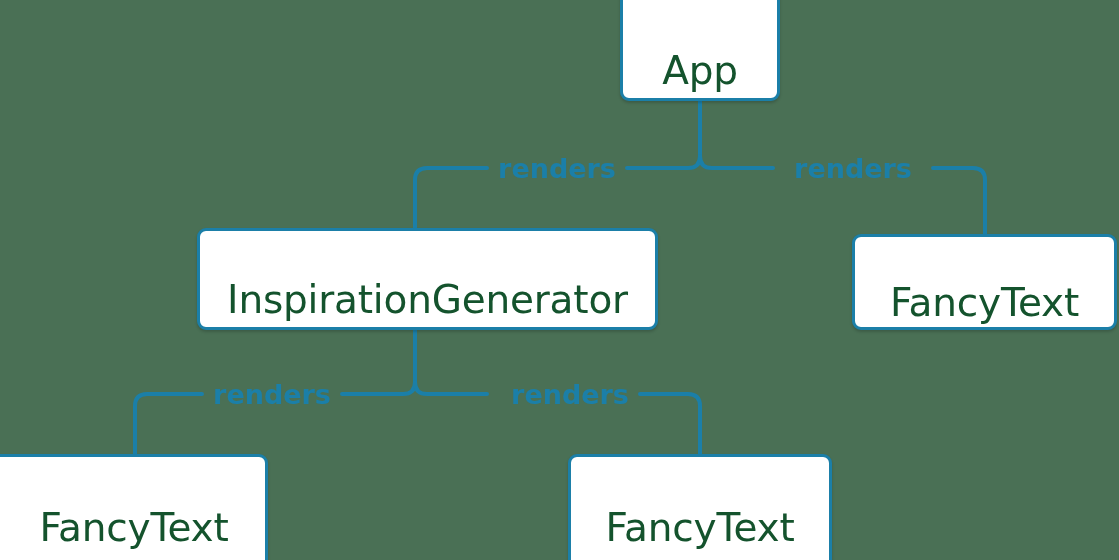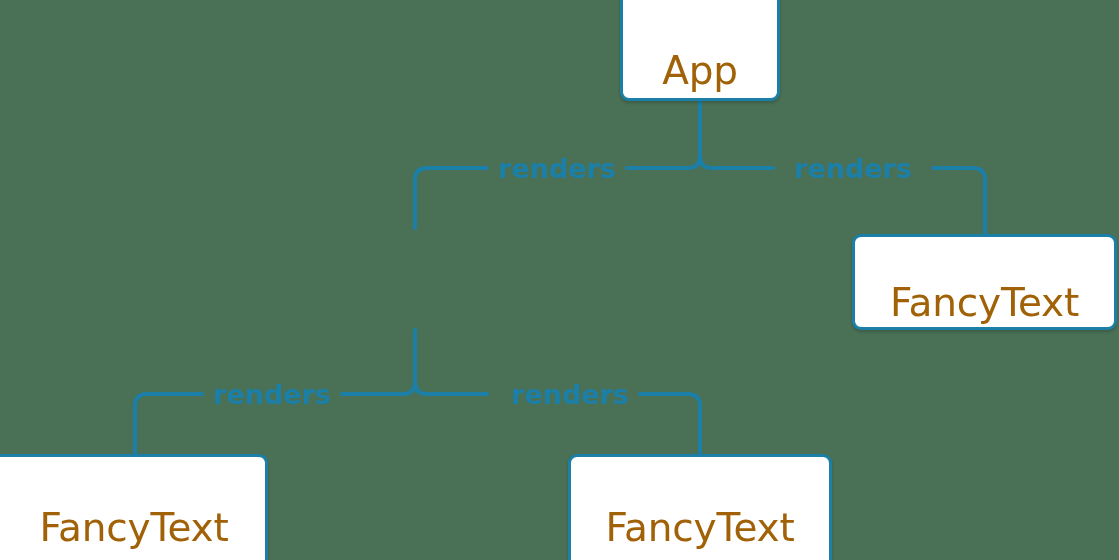--- a/index.html
+++ b/index.html
@@ -33,21 +33,21 @@
     box-sizing: border-box;
     background: #ffffff;
     border: 3px solid #1b7fa8;
     border-radius: 9px;
     display: flex;
     align-items: center;
     justify-content: center;
     box-shadow: 0 2px 3px rgba(0,0,0,0.18);
   }
   .node-label {
-    color: #a16207;
+    color: #14532d;
     font-size: 39px;
     font-weight: 400;
     letter-spacing: -0.2px;
     line-height: 1;
     white-space: nowrap;
     margin-top: 40px;
   }
   
   #node-app {
     left: 620px;
@@ -129,20 +129,23 @@
 
   <div class="edge-label" id="edge-label-app-ig">renders</div>
   <div class="edge-label" id="edge-label-app-ft">renders</div>
   <div class="edge-label" id="edge-label-ig-ft">renders</div>
   <div class="edge-label" id="edge-label-ig-cp">renders</div>
 
   <div class="node-box" id="node-app">
     <span class="node-label">App</span>
   </div>
 
+  <div class="node-box" id="node-inspiration-generator">
+    <span class="node-label">InspirationGenerator</span>
+  </div>
 
   <div class="node-box" id="node-fancytext-right">
     <span class="node-label">FancyText</span>
   </div>
 
   <div class="node-box" id="node-fancytext-bottom">
     <span class="node-label">FancyText</span>
   </div>
 
   <div class="node-box" id="node-copyright">

